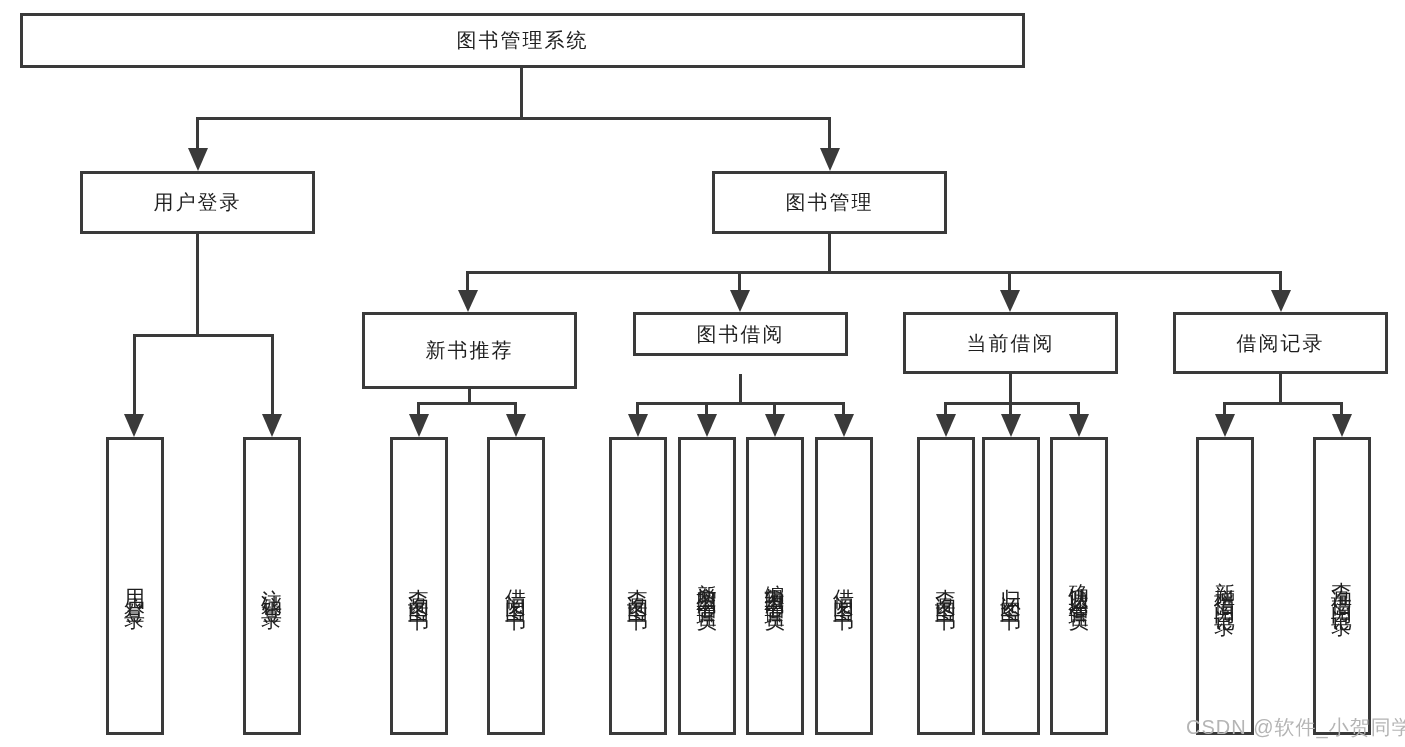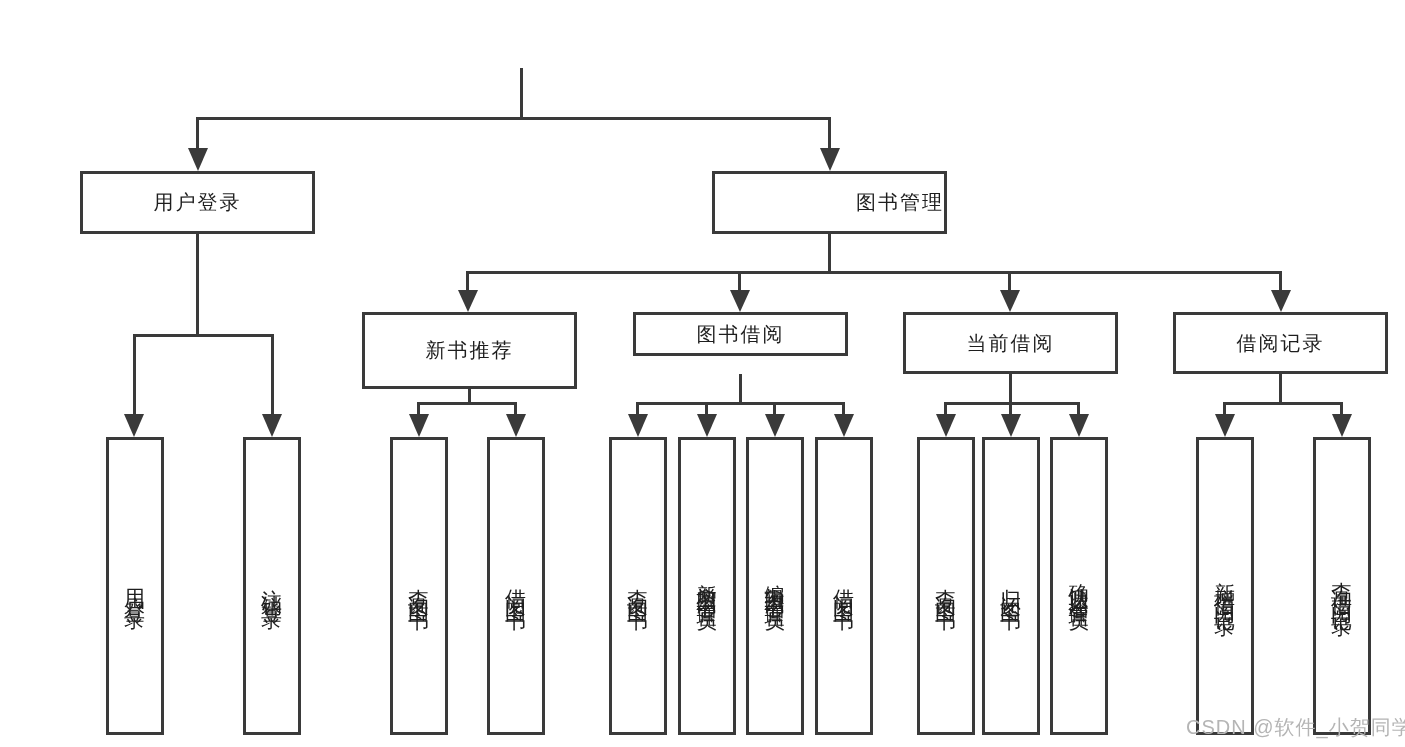--- a/index.html
+++ b/index.html
@@ -62,32 +62,35 @@
     letter-spacing: 1px;
     z-index: 10;
     white-space: nowrap;
   }
 </style>
 </head>
 <body>
 
 <div id="stage">
 
+  <div class="box" style="left:20px; top:13px; width:1005px; height:55px;">
+    <span class="hlabel">图书管理系统</span>
+  </div>
 
   <div class="vline" style="left:520px; top:68px; height:52px;"></div>
   <div class="hline" style="left:196px; top:117px; width:635px;"></div>
   <div class="vline" style="left:196px; top:117px; height:34px;"></div>
   <div class="vline" style="left:828px; top:117px; height:34px;"></div>
   <div class="arrow" style="left:188px; top:148px;"></div>
   <div class="arrow" style="left:820px; top:148px;"></div>
 
   <div class="box" style="left:80px; top:171px; width:235px; height:63px;">
     <span class="hlabel">用户登录</span>
   </div>
-  <div class="box" style="left:712px; top:171px; width:235px; height:63px;justify-content:flex-end;">
+  <div class="box" style="left:712px; top:171px; width:235px; height:63px;">
     <span class="hlabel">图书管理</span>
   </div>
 
   <div class="vline" style="left:196px; top:234px; height:102px;"></div>
   <div class="hline" style="left:133px; top:334px; width:141px;"></div>
   <div class="vline" style="left:133px; top:334px; height:82px;"></div>
   <div class="vline" style="left:271px; top:334px; height:82px;"></div>
   <div class="arrow" style="left:124px; top:414px;"></div>
   <div class="arrow" style="left:262px; top:414px;"></div>
 

